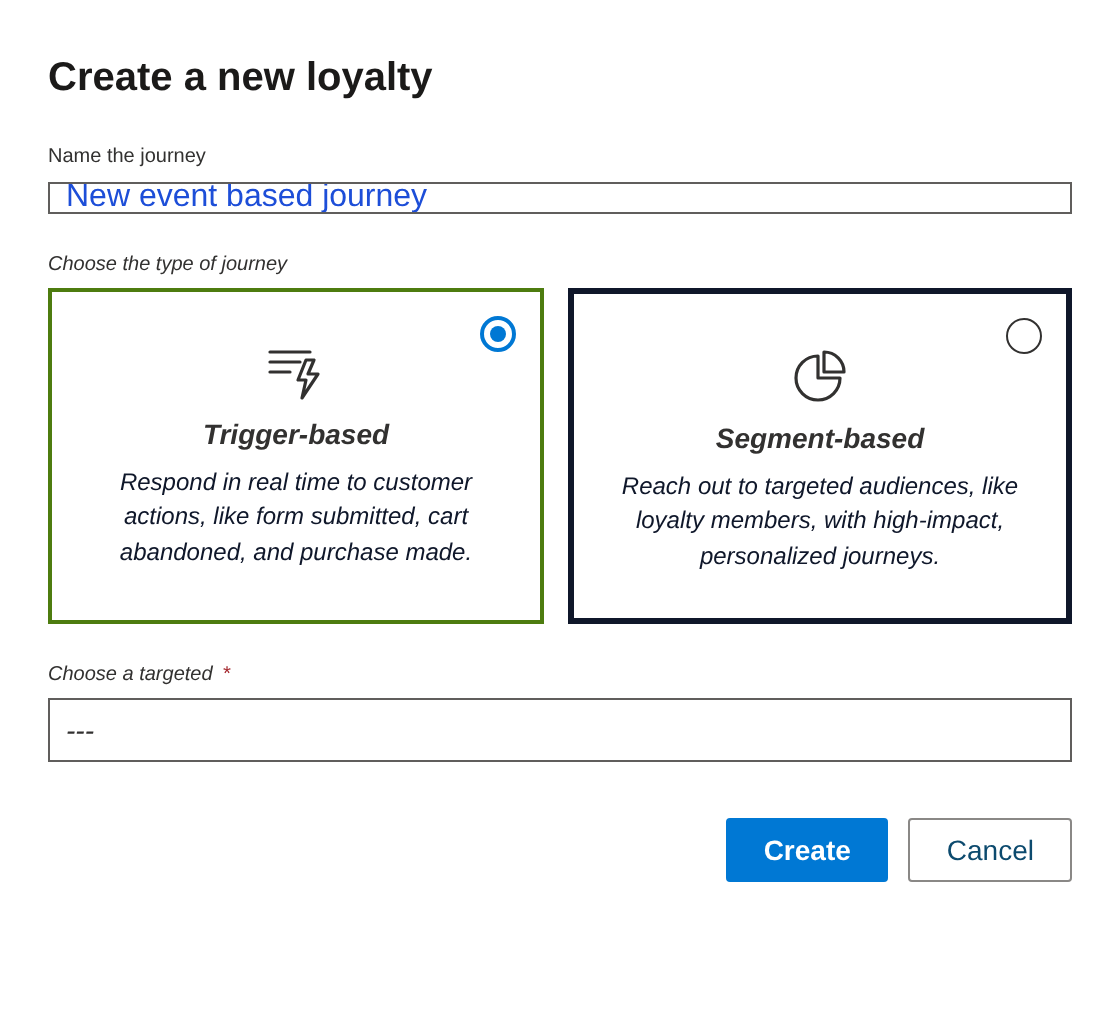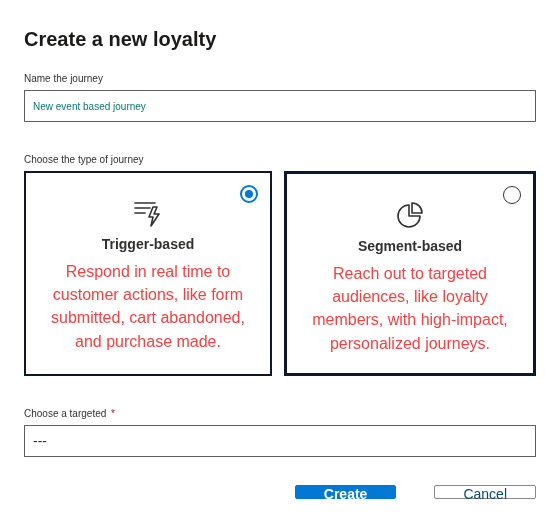--- a/index.html
+++ b/index.html
@@ -21,48 +21,48 @@
     color: #1b1a19;
   }
   .field-label {
     font-size: 10px;
     margin: 0 0 6px 0;
     color: #323130;
   }
   .req { color: #a4262c; margin-left: 2px; }
   .text-input {
     width: 100%;
-    height: 32px;
+    height: 16px;
     border: 1px solid #605e5c;
     padding: 4px 8px;
     font-family: inherit;
-    font-size: 10px;
-    color: #0f766e;
+    font-size: 16px;
+    color: #1d4ed8;
     background: #fff;
     outline: none;
   }
-  .section-gap { margin-top: 32px; }
+  .section-gap { margin-top: 20px; font-style: italic; }
 
   .type-row {
     display: flex;
     gap: 12px;
     margin-top: 6px;
   }
   .type-card {
     position: relative;
     flex: 1 1 0;
     border: 3px solid #0f172a;
     padding: 20px 20px 18px 20px;
     text-align: center;
     cursor: pointer;
     background: #fff;
     min-height: 168px;
   }
   .type-card.selected {
-    border: 2px solid #0f172a;
+    border: 2px solid #4d7c0f;
     padding: 19px 19px 17px 19px;
   }
   .radio {
     position: absolute;
     top: 12px; right: 12px;
     width: 18px; height: 18px;
     border: 1px solid #323130;
     border-radius: 50%;
     background: #fff;
   }
@@ -83,22 +83,22 @@
     justify-content: center;
     margin: 8px 0 8px 0;
     color: #323130;
   }
   .card-title {
     font-weight: 600;
     font-size: 14px;
     margin-bottom: 8px;
   }
   .card-desc {
-    font-size: 16px;
-    color: #ef4444;
+    font-size: 12px;
+    color: #0f172a;
     line-height: 1.45;
   }
   .select-input {
     width: 100%;
     height: 32px;
     border: 1px solid #605e5c;
     padding: 4px 8px;
     font-family: inherit;
     font-size: 14px;
     color: #323130;
@@ -108,27 +108,26 @@
     cursor: pointer;
   }
   .footer {
     display: flex;
     justify-content: flex-end;
     gap: 10px;
     margin-top: 28px;
   }
   .btn {
     min-width: 80px;
-    height: 14px;
-    padding: 0 28px;
+    height: 32px;
+    padding: 0 18px;
     font-family: inherit;
     font-size: 14px;
     border-radius: 2px;
     cursor: pointer;
-    margin-left: 28px;
   }
   .btn-primary {
     background: #0078d4;
     border: 1px solid #0078d4;
     color: #fff;
     font-weight: 600;
   }
   .btn-secondary {
     background: #fff;
     border: 1px solid #8a8886;

